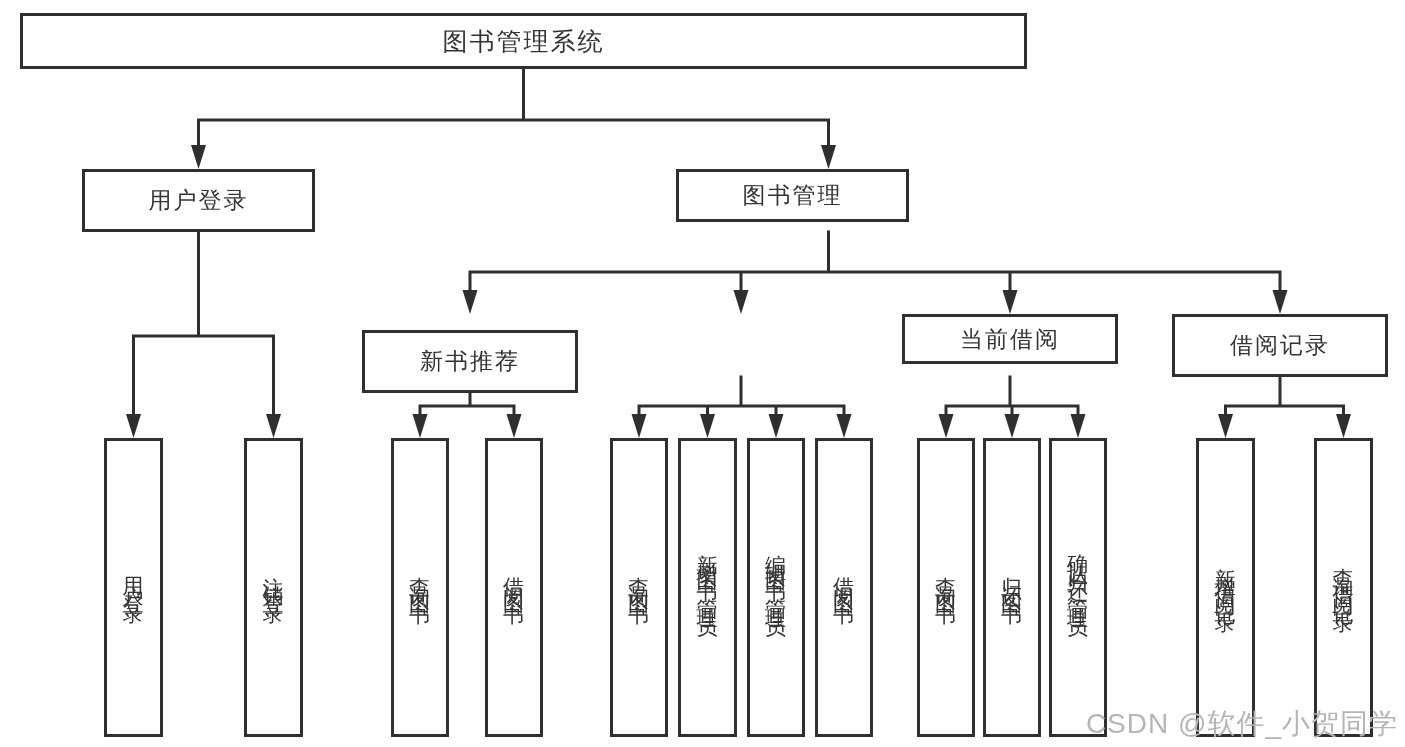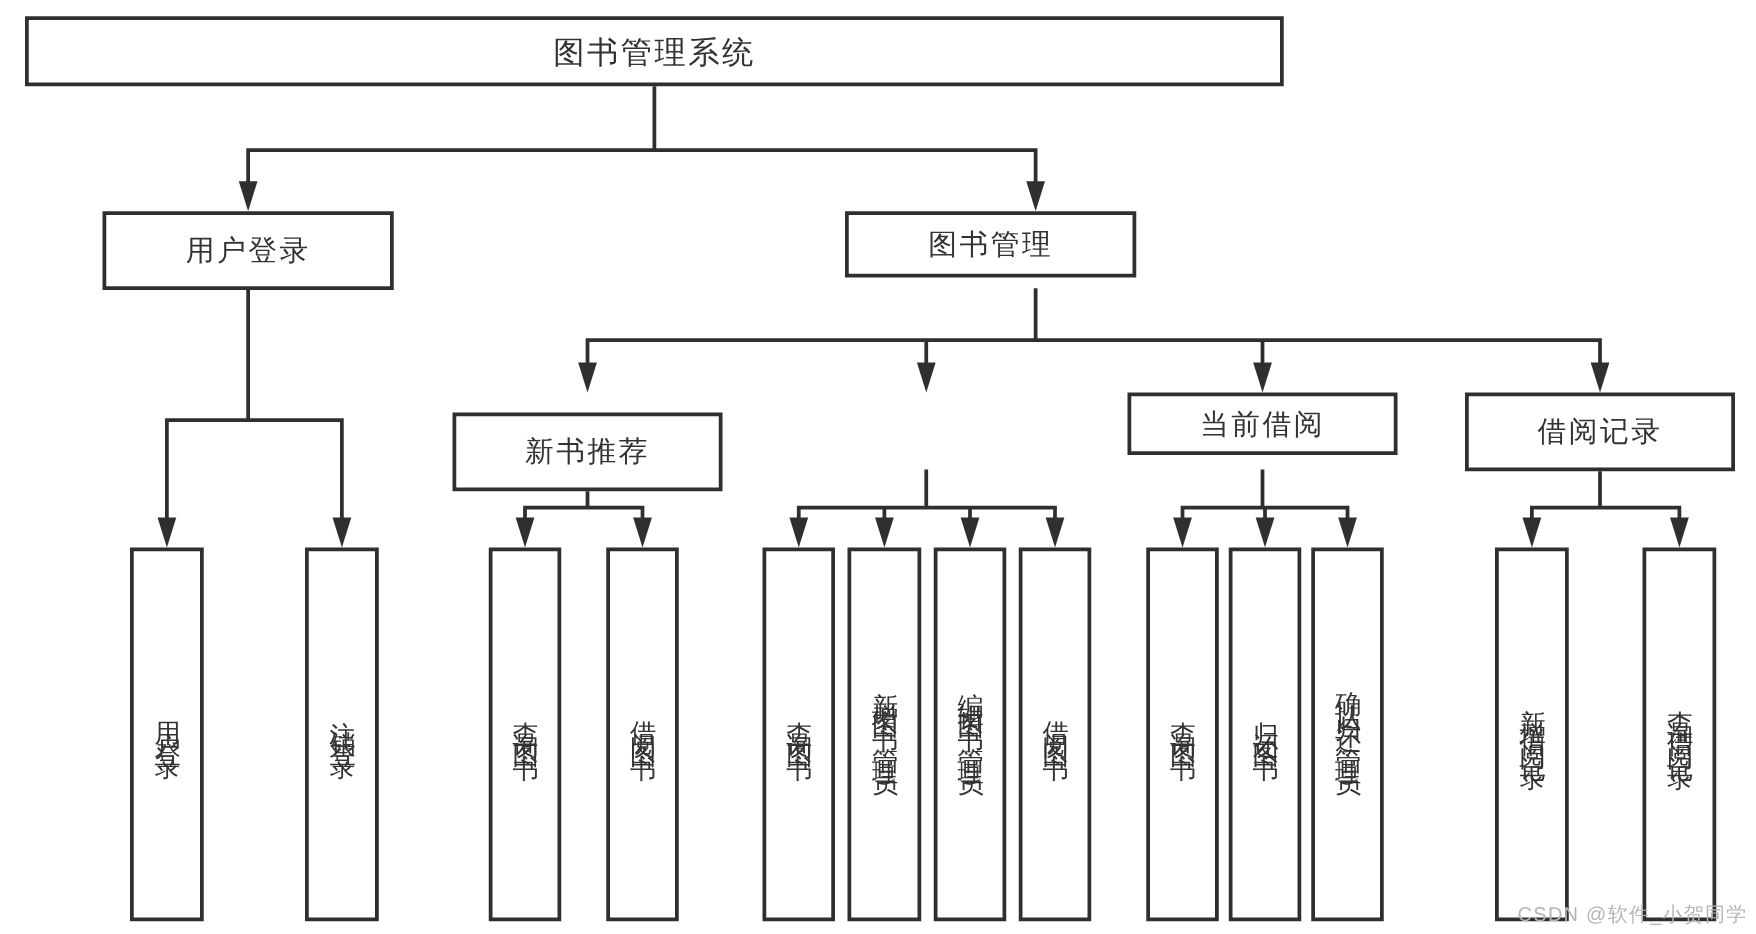--- a/index.html
+++ b/index.html
@@ -51,21 +51,21 @@
     font-size: 21px;
     letter-spacing: 9px;
     line-height: 1;
     transform: translateY(-10px);
   }
   .watermark {
     position: absolute;
     right: 7px;
     bottom: 4px;
     color: #b5b5b5;
-    font-size: 16px;
+    font-size: 28px;
     letter-spacing: 1px;
     white-space: nowrap;
   }
 </style>
 </head>
 <body>
 
 <div class="stage">
 
   <svg class="conn" viewBox="0 0 1405 747" xmlns="http://www.w3.org/2000/svg">

